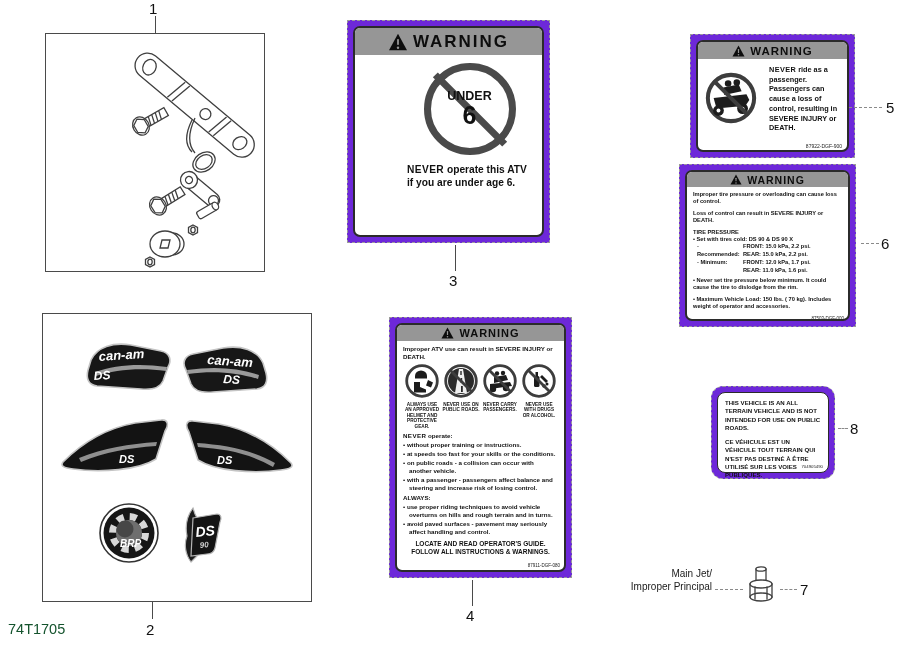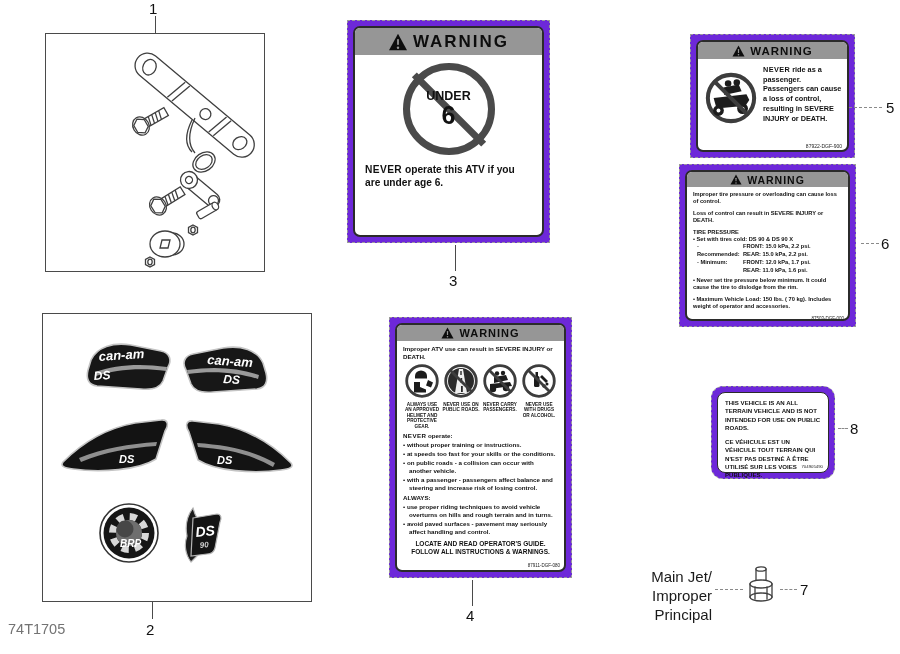--- a/index.html
+++ b/index.html
@@ -15,32 +15,32 @@
           display:flex;flex-direction:column;overflow:hidden;position:relative;box-sizing:border-box;}
   .wl-header{background:#969696;display:flex;align-items:center;justify-content:center;
              gap:5px;color:#0d0d0d;font-weight:bold;flex:none;}
   .wl-body{flex:1;position:relative;}
   .tri{display:inline-flex;}
   .tri svg{display:block;}
   .pcode{position:absolute;font-weight:normal;color:#222;}
 
   
   .l3 .wl-header{height:27px;font-size:17px;letter-spacing:2px;}
-  .l3 .wl-body{padding:6px 10px 2px;}
+  .l3 .wl-body{padding:6px 10px 2px;margin-left:42px;}
   .nosym{position:relative;width:78px;height:78px;margin:2px auto 0;border:7px solid #4a4a4a;
          border-radius:50%;display:flex;flex-direction:column;align-items:center;justify-content:center;}
   .nosym .slash{position:absolute;top:50%;left:-10px;right:-10px;height:7px;margin-top:-3.5px;
                 background:#4a4a4a;transform:rotate(45deg);}
   .nosym .t1{font-size:12.5px;font-weight:bold;z-index:2;line-height:1;}
   .nosym .t2{font-size:25px;font-weight:bold;z-index:2;line-height:1;}
   .l3-p{font-size:10.2px;font-weight:bold;line-height:1.28;margin-top:8px;}
 
   
   .l5 .wl-header{height:17px;font-size:11.5px;letter-spacing:1px;}
-  .l5 .wl-body{display:flex;padding:6px 5px 8px 6px;gap:5px;}
+  .l5 .wl-body{display:flex;padding:6px 5px 8px 6px;gap:11px;}
   .l5-text{font-size:7.3px;font-weight:bold;line-height:1.33;}
   .l5 .pcode{right:5px;bottom:1px;font-size:5px;}
 
   
   .l6 .wl-header{height:15px;font-size:10.5px;letter-spacing:1px;}
   .l6 .wl-body{padding:4px 6px 8px;font-size:5.7px;font-weight:bold;line-height:1.3;}
   .l6-p{margin-bottom:4px;}
   .l6-row{display:flex;margin-bottom:1px;}
   .l6-rl{width:50px;flex:none;padding-left:4px;box-sizing:border-box;}
   .l6-v{display:block;}
@@ -58,22 +58,22 @@
   .l4-footer{text-align:center;font-weight:bold;margin-top:4px;font-size:6.5px;line-height:1.3;}
   .l4 .pcode{right:4px;bottom:1px;font-size:4.5px;}
 
   
   .l8-inner{border:1.6px solid #2b2b2b;border-radius:8px;height:100%;box-sizing:border-box;
             padding:6px 7px;font-size:6.1px;font-weight:bold;line-height:1.36;position:relative;background:#fff;}
   .l8-inner p{margin:0 0 6px;}
   .l8-inner .pcode{right:5px;bottom:2px;font-size:4.3px;}
 
   .bold900{font-weight:bold;letter-spacing:.4px;}
-  .jet-label{position:absolute;text-align:right;font-size:15px;line-height:1.25;color:#1a1a1a;}
-  .figcode{position:absolute;left:8px;top:621px;font-size:14.5px;color:#737373;}
+  .jet-label{position:absolute;text-align:right;font-size:10px;line-height:1.25;color:#1a1a1a;}
+  .figcode{position:absolute;left:8px;top:621px;font-size:14.5px;color:#14532d;}
 </style>
 </head>
 <body>
 
 <div class="callout" style="left:149px;top:0px;">1</div>
 <div class="vline" style="left:155px;top:16px;height:17px;"></div>
 
 <div class="partbox" style="left:45px;top:33px;width:218px;height:237px;">
   <svg width="218" height="237" viewBox="0 0 218 237">
     <g fill="#fff" stroke="#3f3f3f" stroke-width="1.3">

